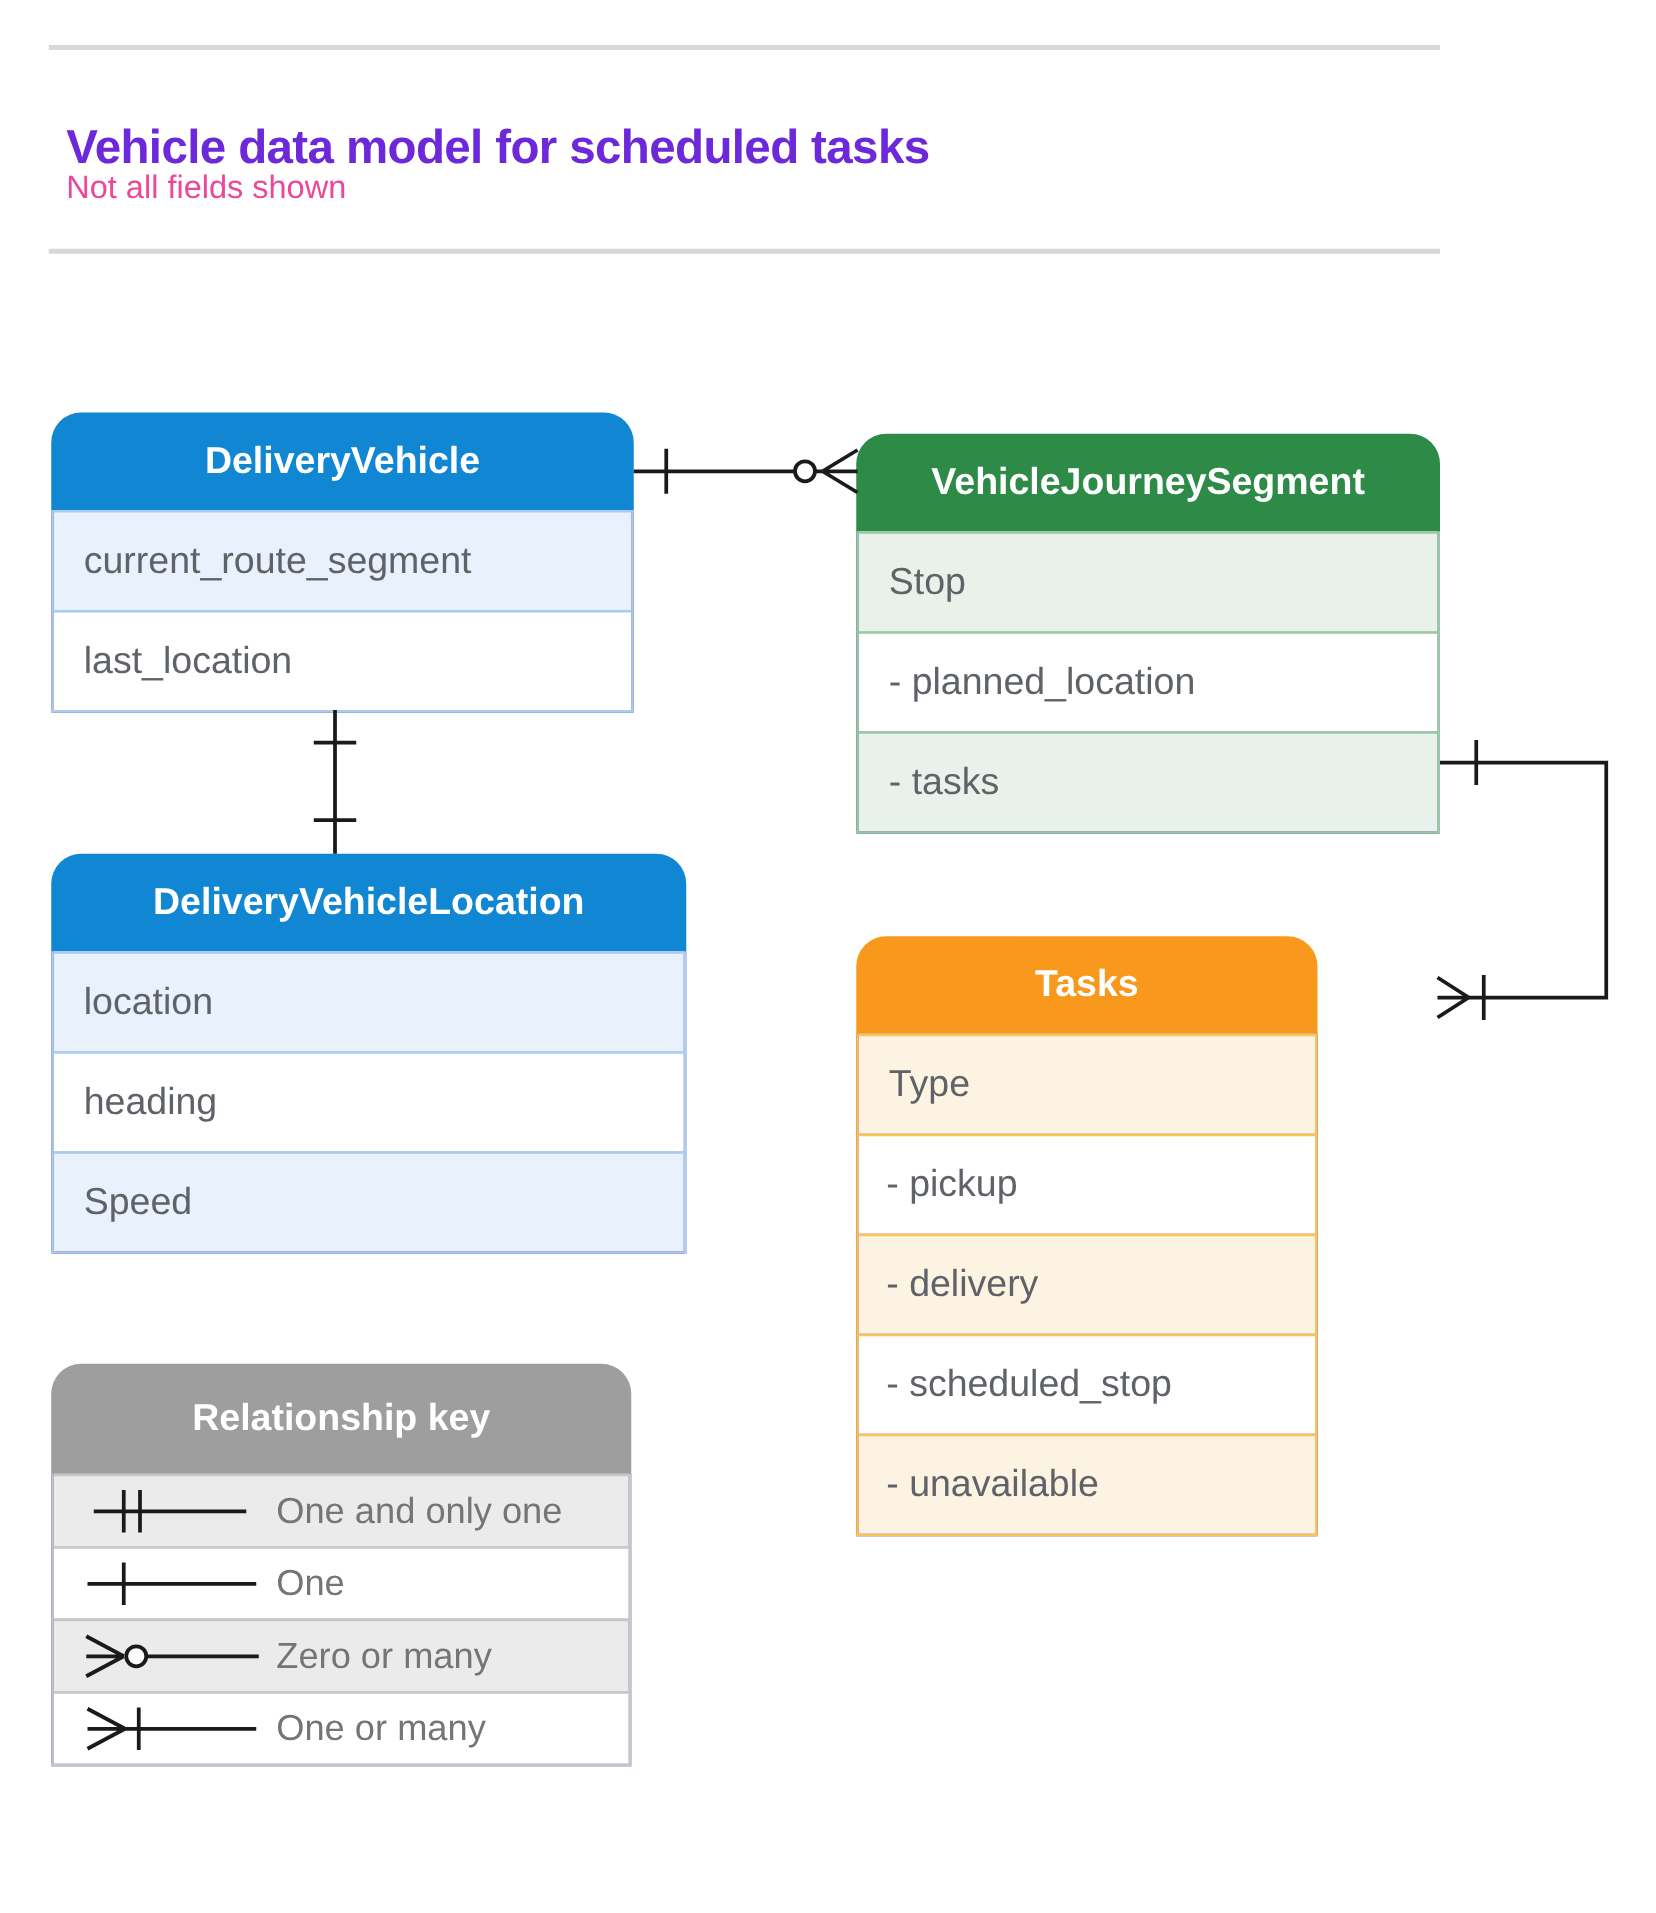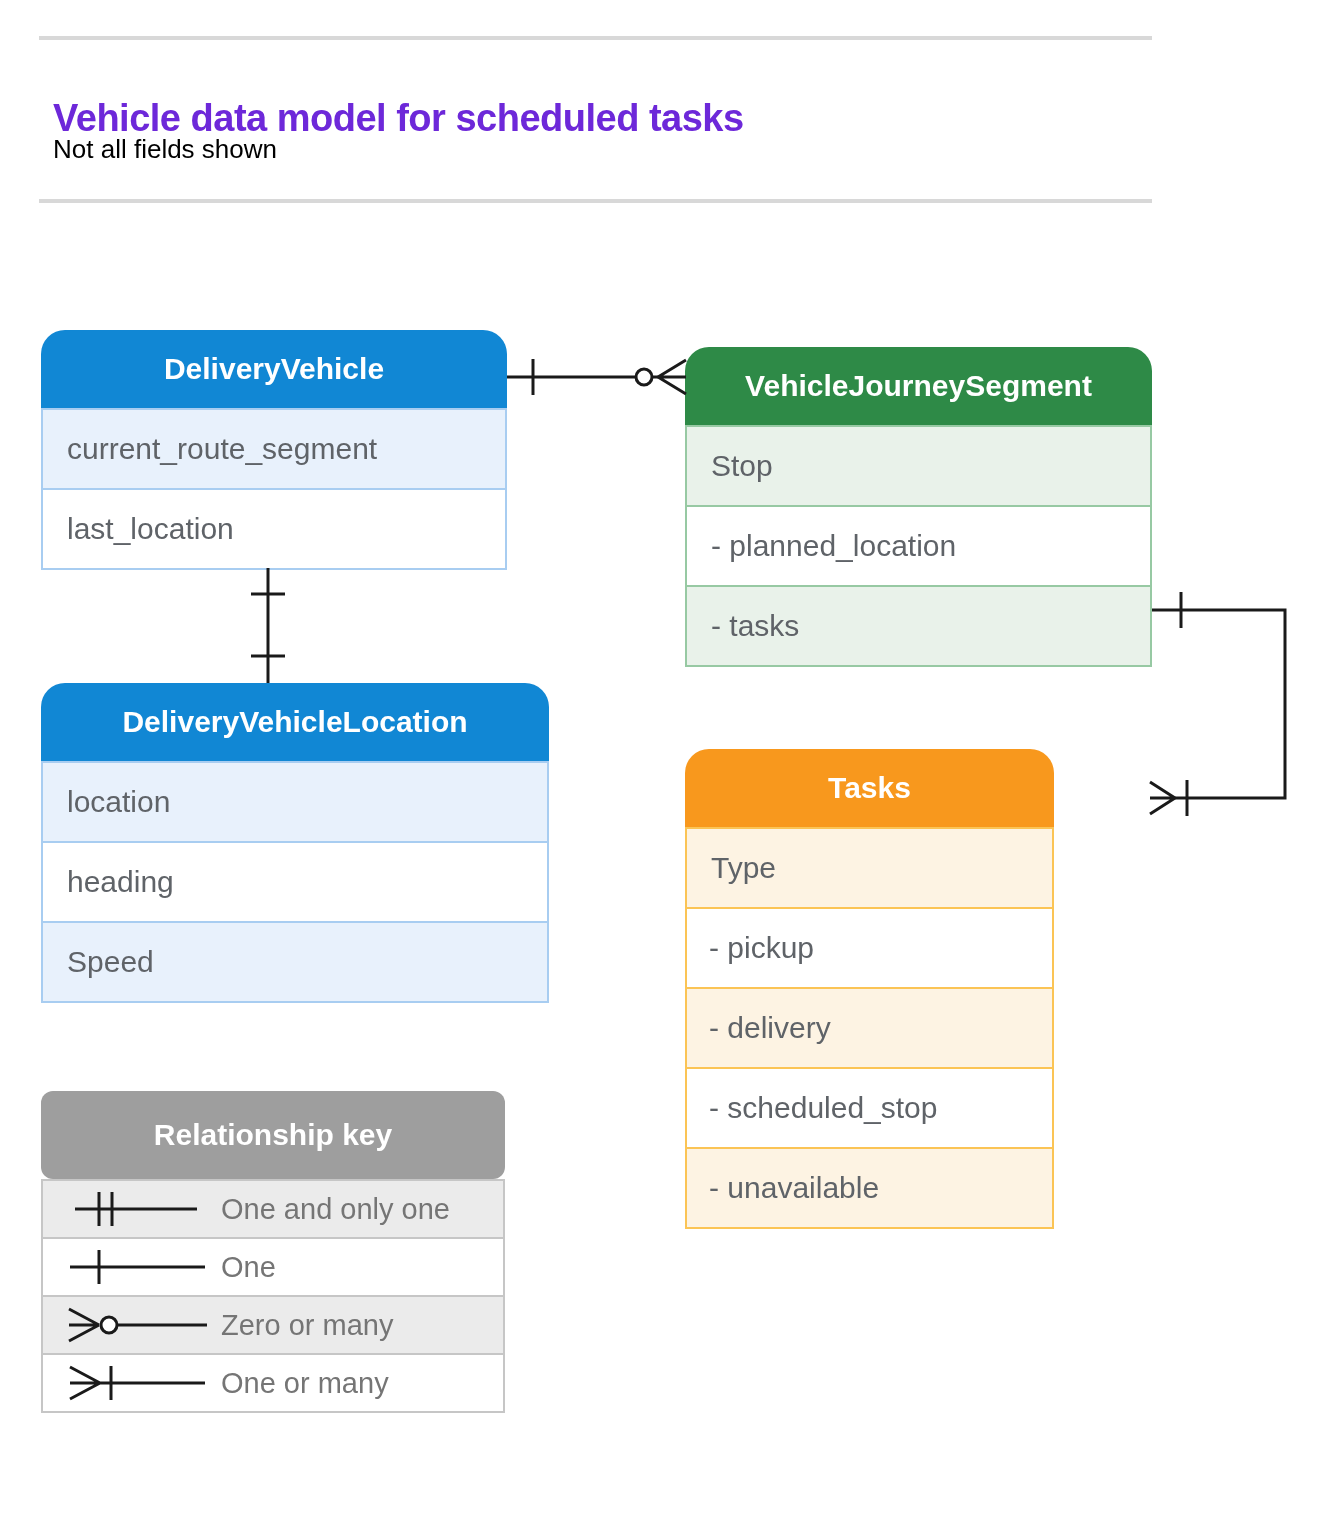--- a/index.html
+++ b/index.html
@@ -8,21 +8,21 @@
     font-family:"Liberation Sans", sans-serif;
   }
   .rule { position:absolute; left:39px; width:1113px; height:4px; background:#d8d8d8; }
   #rule-top { top:36px; }
   #rule-bottom { top:199px; }
   #page-title {
     position:absolute; left:53px; top:72px; font-size:38px; font-weight:700;
     color:#6d28d9; letter-spacing:-0.5px;
   }
   #page-subtitle {
-    position:absolute; left:53px; top:134px; font-size:26px; color:#000000;
+    position:absolute; left:53px; top:134px; font-size:26px; color:#ec4899;
   }
 
   .box { position:absolute; }
   .box-header {
     height:78px; border-radius:24px 24px 0 0; color:#ffffff;
     font-size:30px; font-weight:700; display:flex; align-items:center;
     justify-content:center;
     text-align:right;
   }
   .box-rows { border:2px solid var(--bc); border-top:none; background:#4c1d95; }
@@ -34,21 +34,21 @@
   .box-rows .box-row:nth-child(odd) { background:var(--tint); }
   .box-row.indent { padding-left:22px; }
 
   .blue   { --bc:#a8cdf1; --tint:#e8f1fc; }
   .blue   .box-header { background:#1187d4; }
   .green  { --bc:#97c9a3; --tint:#e9f2ea; }
   .green  .box-header { background:#2e8a47;margin-top:17px; }
   .orange { --bc:#fbc455; --tint:#fdf3e3; }
   .orange .box-header { background:#f8981d; }
   .gray   { --bc:#c6c6c6; --tint:#ebebeb; }
-  .gray   .box-header { background:#9e9e9e; height:88px;border-radius:12px; }
+  .gray   .box-header { background:#9e9e9e; height:88px; }
 
   #entity-delivery-vehicle          { left:41px;  top:330px;  width:466px; }
   #entity-vehicle-journey-segment   { left:685px; top:330px;  width:467px; }
   #entity-delivery-vehicle-location { left:41px;  top:683px;  width:508px; }
   #entity-tasks                     { left:685px; top:749px;  width:369px; }
   #relationship-key                 { left:41px;  top:1091px; width:464px; }
 
   .key-row {
     height:58px; box-sizing:border-box; display:flex; align-items:center;
     border-top:2px solid var(--bc); background:#ffffff;

